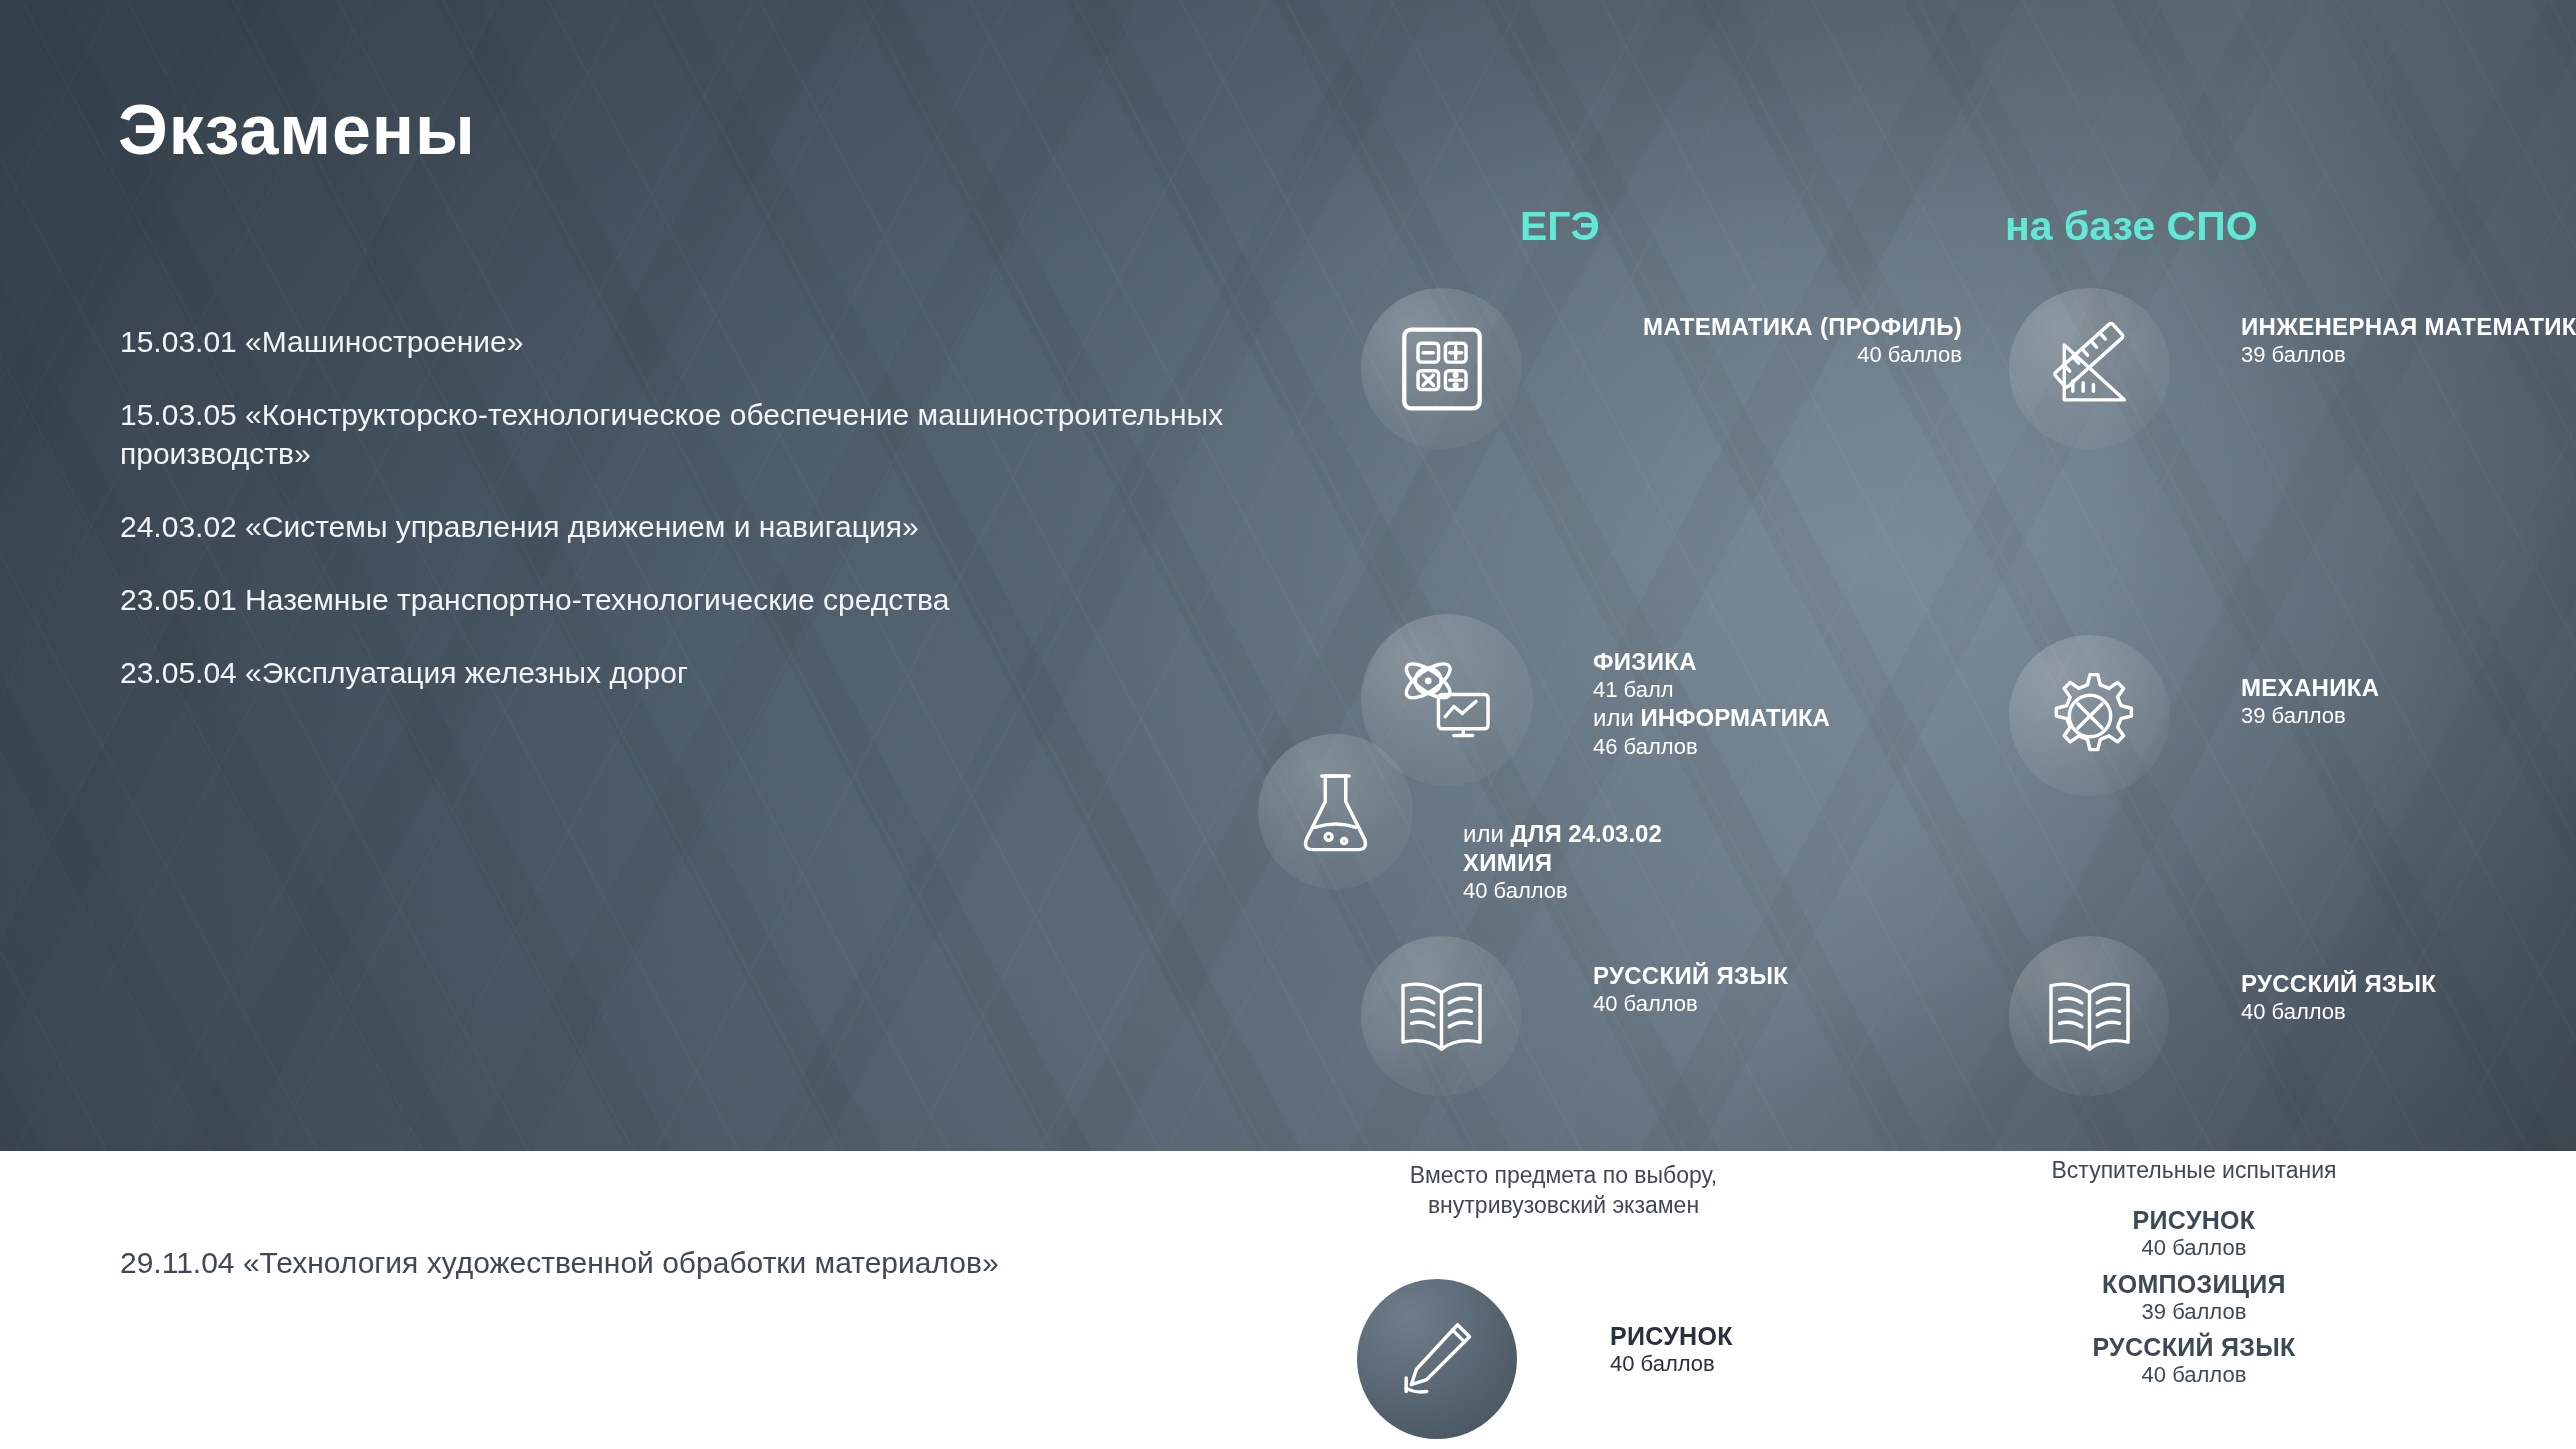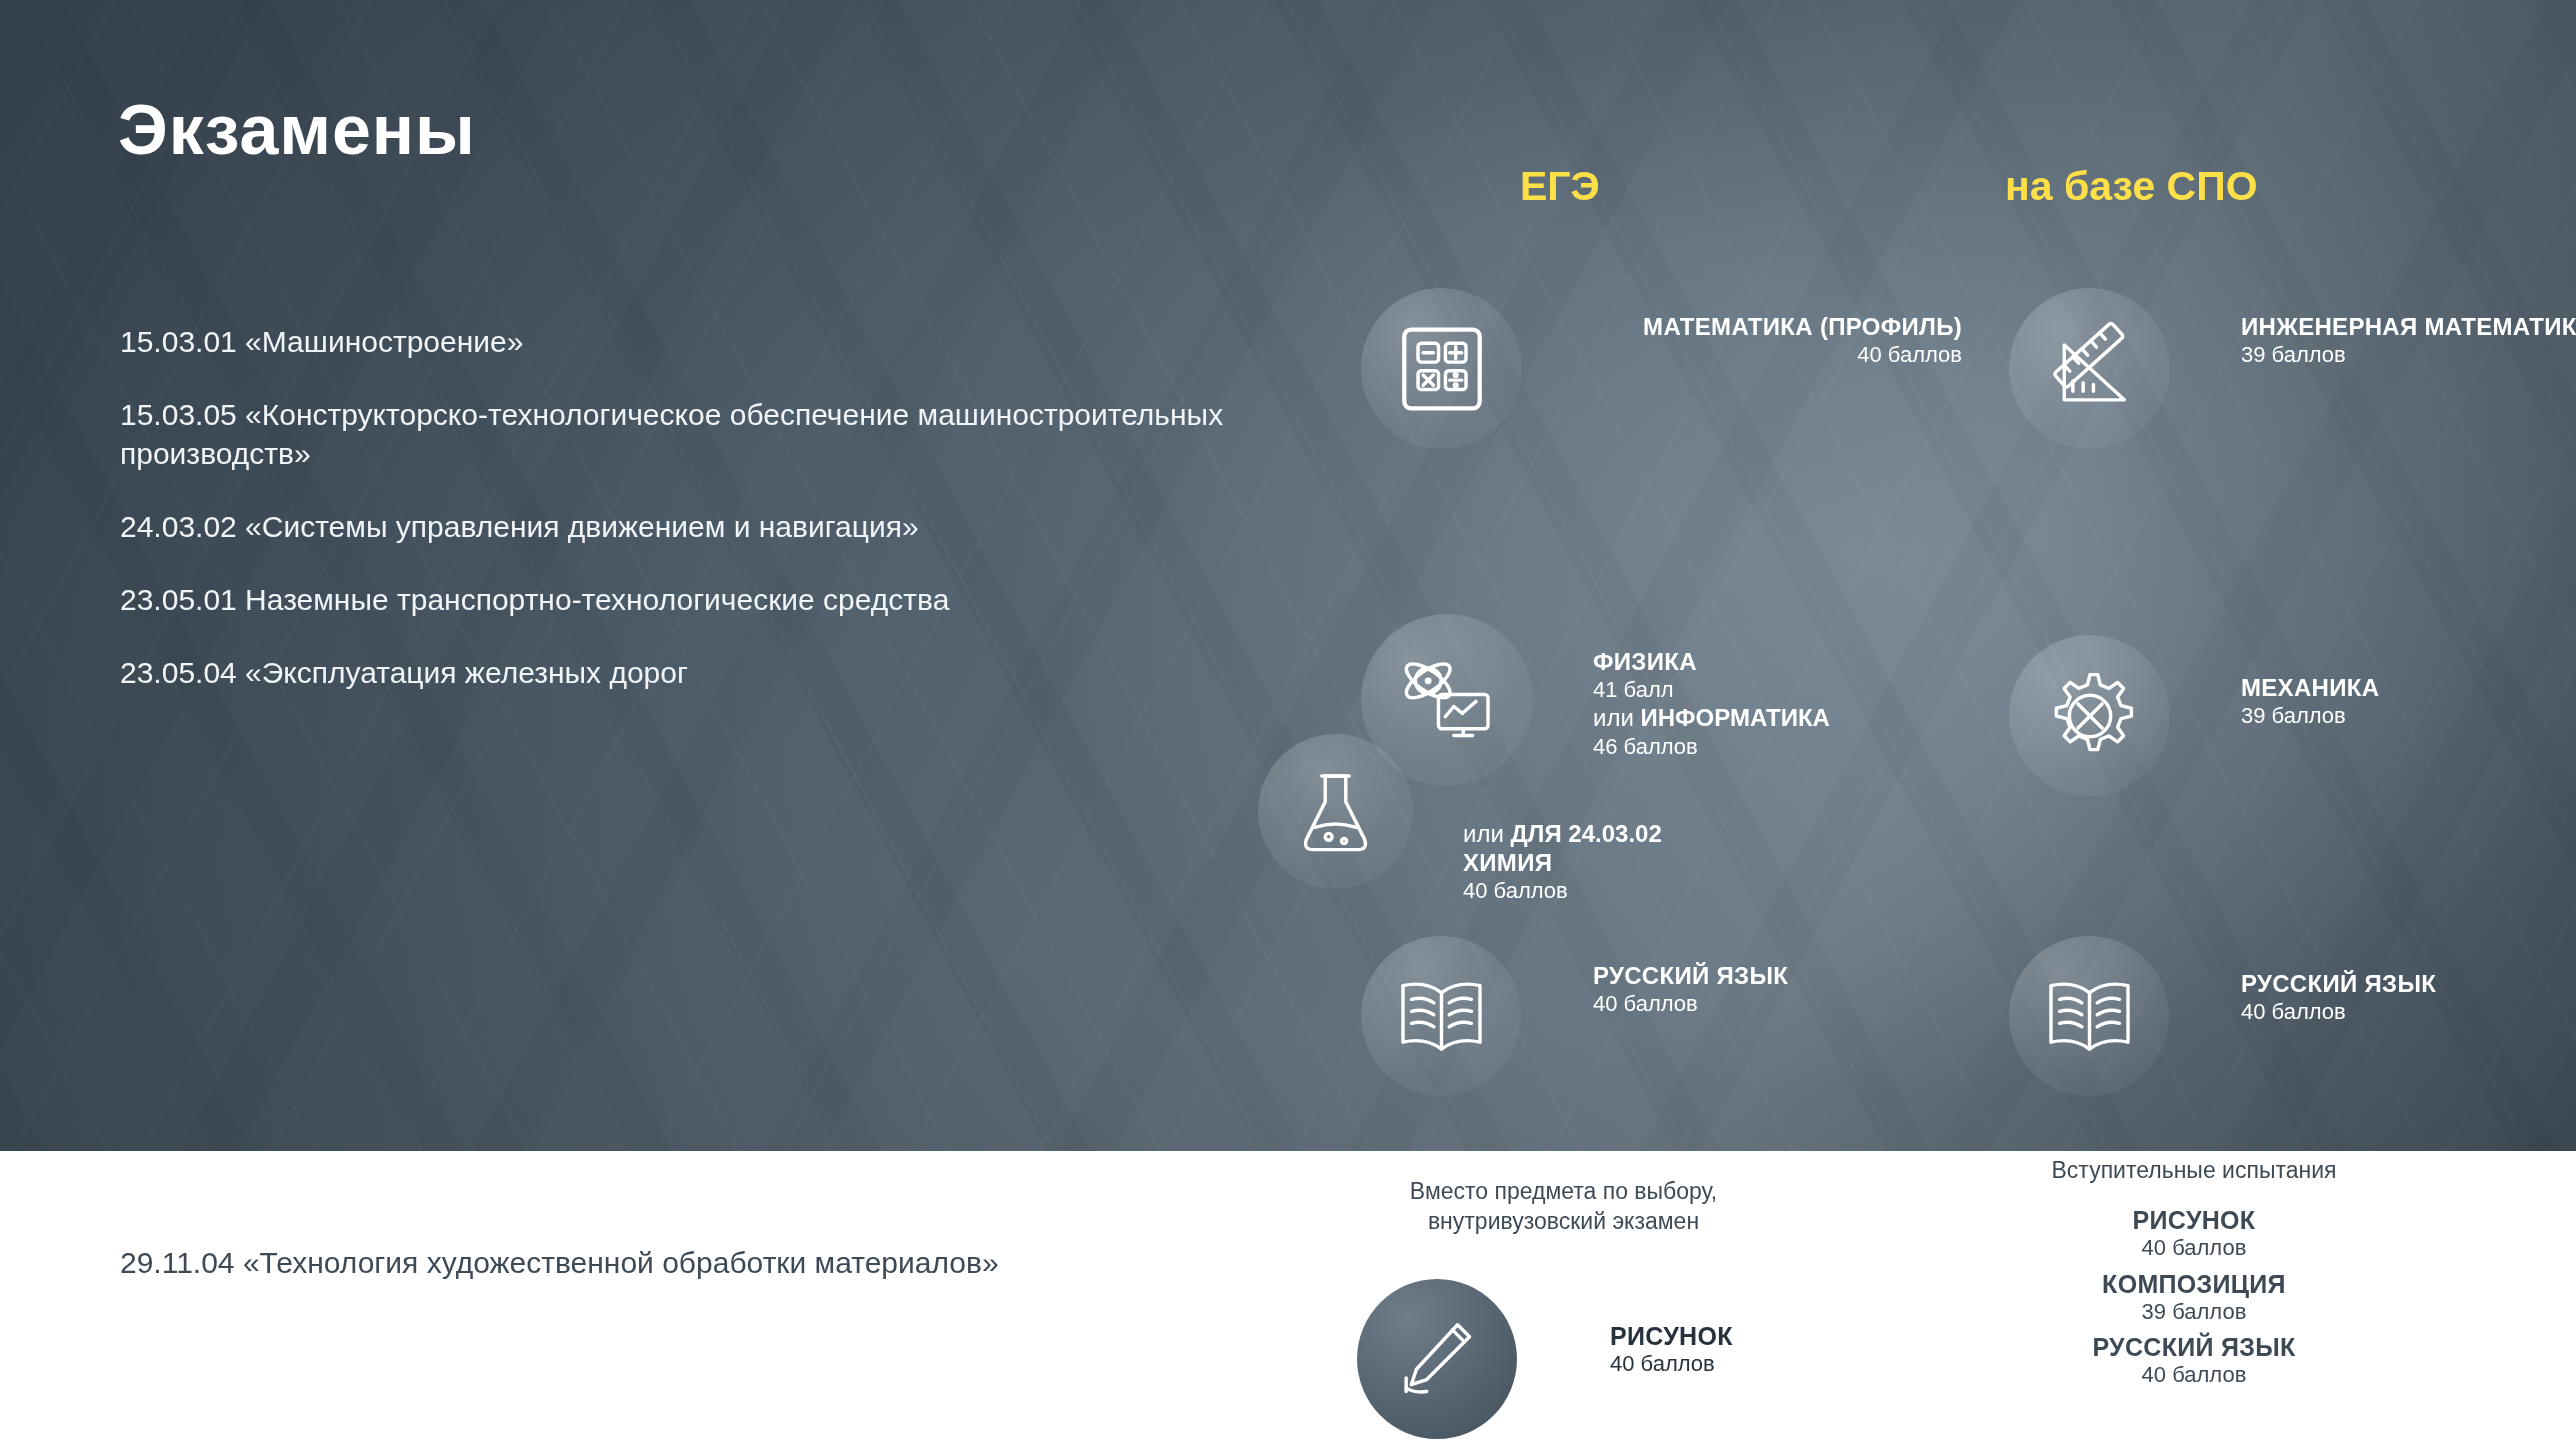--- a/index.html
+++ b/index.html
@@ -60,21 +60,21 @@
   }
   .prog { margin-bottom: 34px; }
 
   .lower-prog {
     position: absolute; left: 120px; top: 1243px; width: 1073px;
     color: #3d4a55; font-size: 30px; line-height: 1.32;
   }
 
   
   .colhead {
-    position: absolute; color: #fde047; font-weight: bold; font-size: 41px;
+    position: absolute; color: #5eead4; font-weight: bold; font-size: 41px; margin-top: 40px;
   }
   .colhead.ege { left: 1520px; top: 163px; }
   .colhead.spo { left: 2005px; top: 163px; }
 
   
   .circ {
     position: absolute; border-radius: 50%;
     background: radial-gradient(circle at 32% 24%, rgba(255,255,255,0.22), rgba(255,255,255,0.07) 60%, rgba(255,255,255,0.02) 100%);
     display: flex; align-items: center; justify-content: center;
   }
@@ -84,21 +84,21 @@
 
   
   .lbl { position: absolute; color: #ffffff; }
   .lbl .name { font-size: 24px; font-weight: bold; letter-spacing: 0.3px; line-height: 1.18; }
   .lbl .pts  { font-size: 22px; font-weight: normal; line-height: 1.25; }
   .lbl .mix  { font-size: 24px; line-height: 1.2; }
   .lbl .mix b { font-weight: bold; }
 
   
   .note {
-    position: absolute; color: #3d4a55; font-size: 23px; line-height: 1.3; text-align: center; margin-top: 16px;
+    position: absolute; color: #3d4a55; font-size: 23px; line-height: 1.3; text-align: center;
   }
   .spo-list { position: absolute; text-align: center; color: #3d4a55; }
   .spo-list .h { font-size: 23px; margin-bottom: 22px; }
   .spo-list .n { font-size: 25px; font-weight: bold; letter-spacing: 0.3px; }
   .spo-list .p { font-size: 22px; margin-bottom: 8.6px; }
 
   .lbl-dark { position: absolute; color: #27323c; }
   .lbl-dark .name { font-size: 25px; font-weight: bold; letter-spacing:0.3px;}
   .lbl-dark .pts { font-size: 22px; }
 </style>

